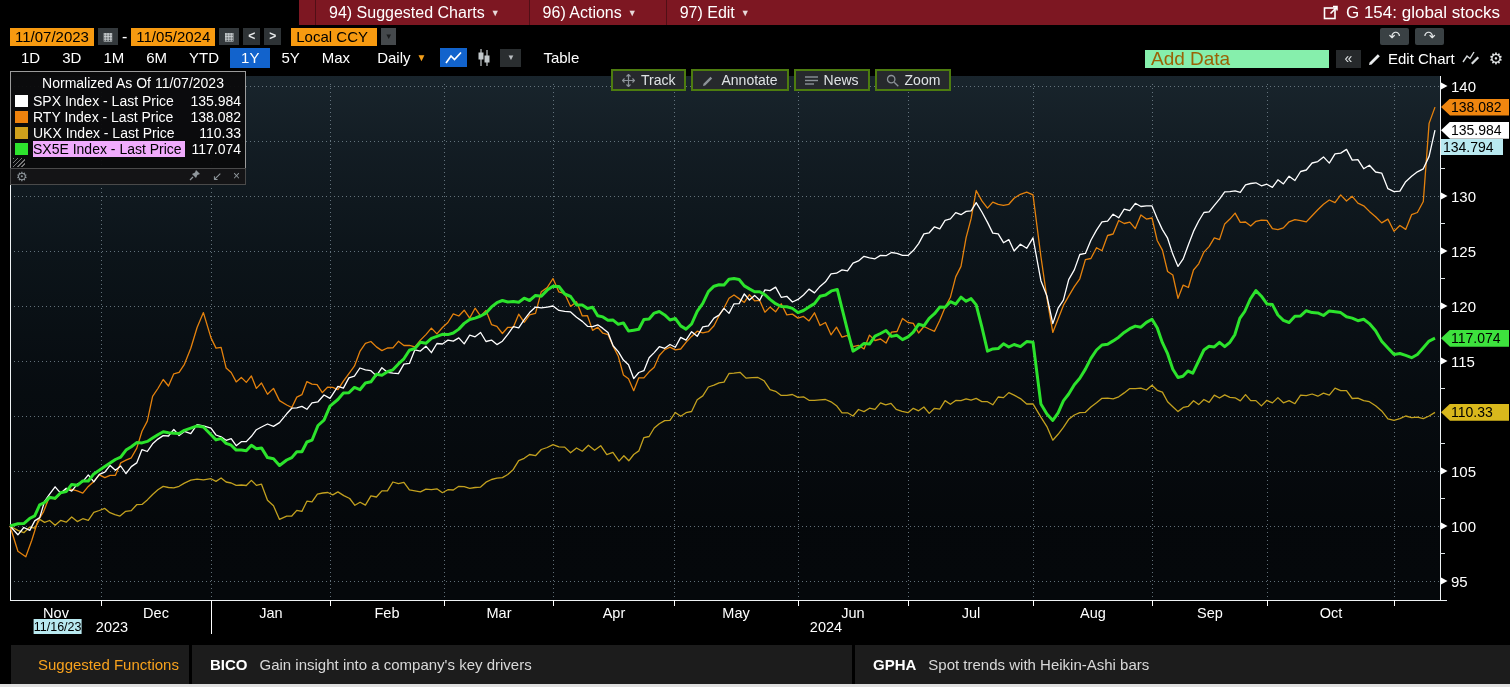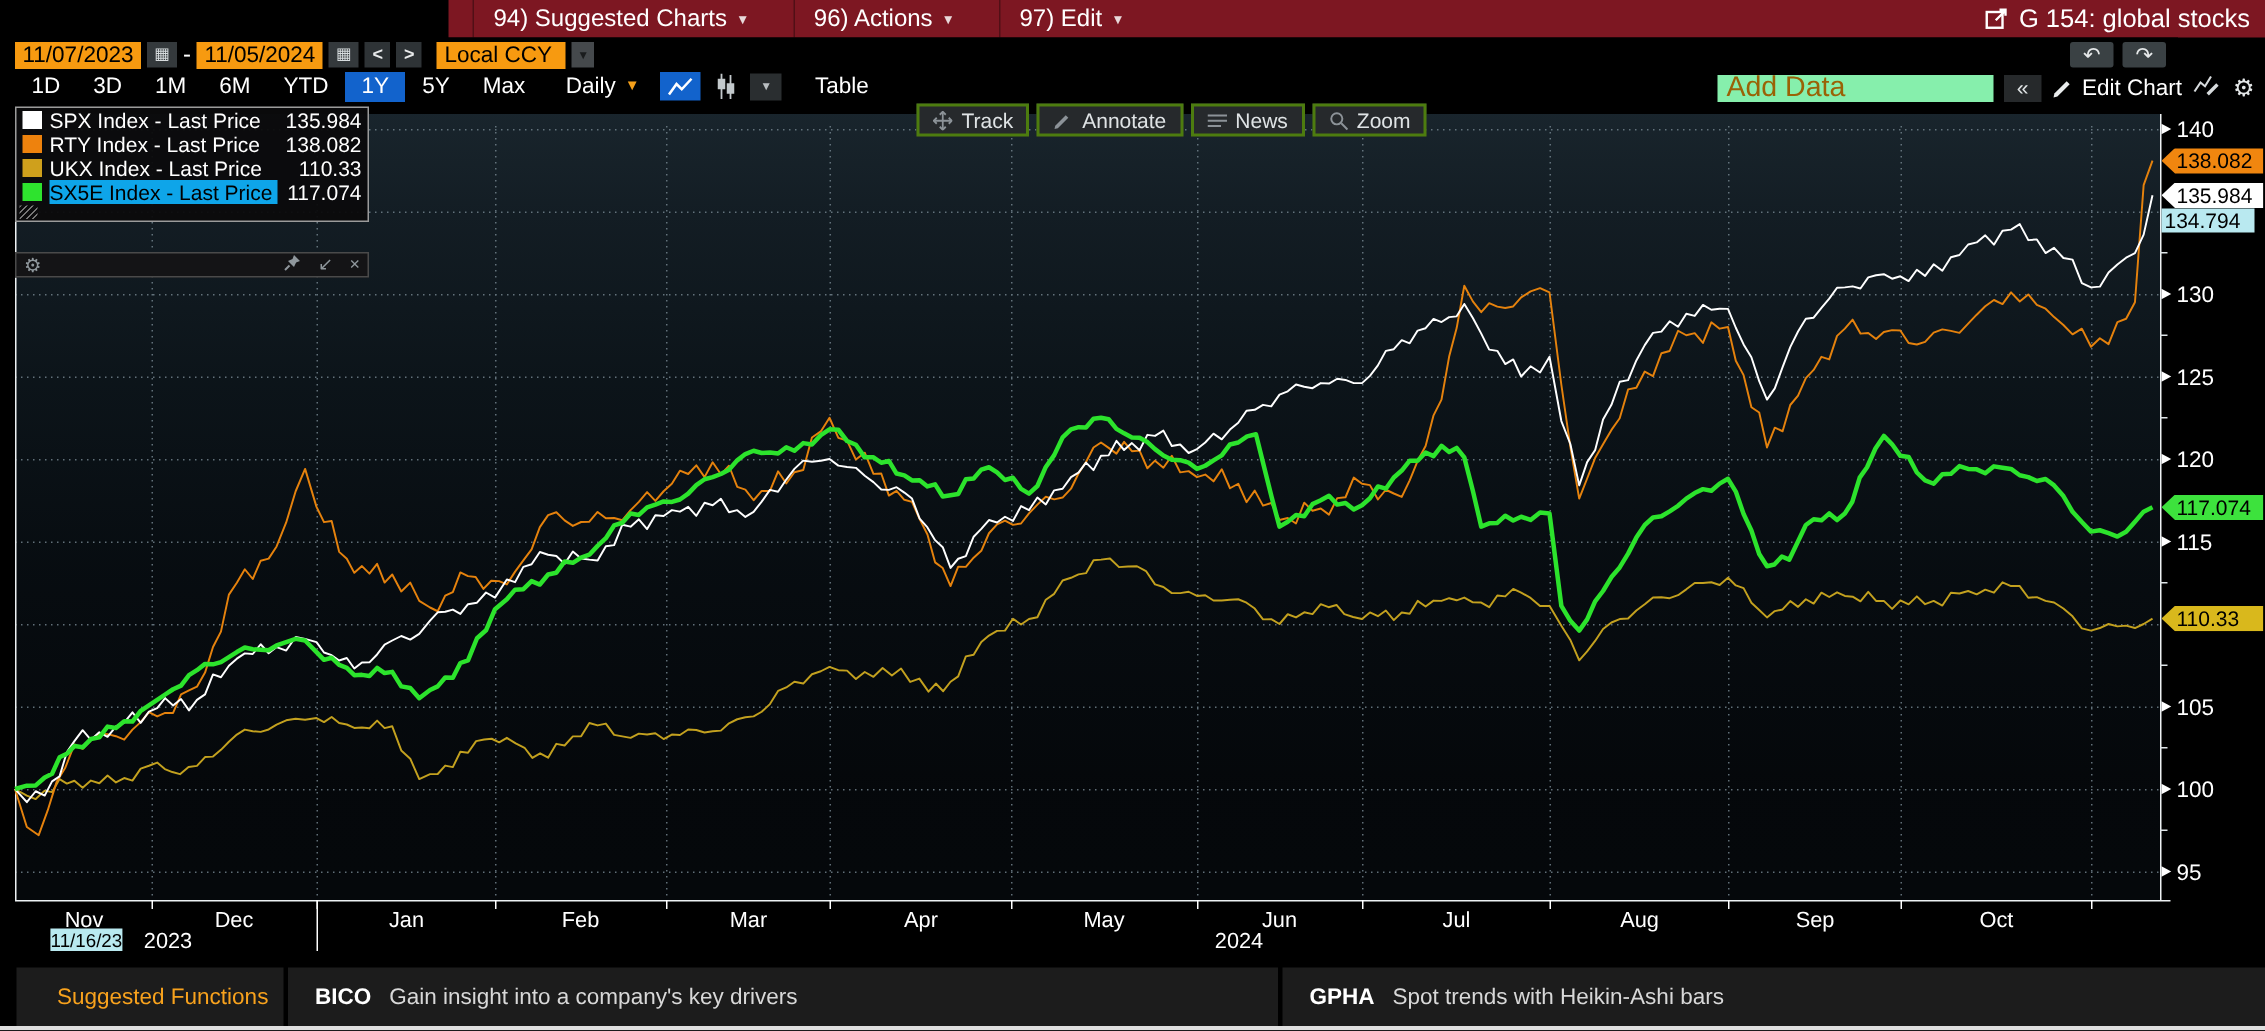--- a/index.html
+++ b/index.html
@@ -47,21 +47,21 @@
   #plot{position:absolute;left:0;top:0;}
   #track-toolbar{position:absolute;left:611px;top:1px;display:flex;gap:5px;}
   .tkbtn{display:flex;align-items:center;gap:6px;background:#26292c;border:2px solid #4d7c0f;color:#dfe3e5;
      font-size:14px;height:18px;padding:0 9px;}
   .tkbtn svg{opacity:.75;}
   
   #legend{position:absolute;left:10px;top:3px;width:236px;background:#0b0b0cf2;border:1px solid #9b9b9b;box-sizing:border-box;}
   #legend-title{color:#fff;font-size:14px;text-align:center;padding:3px 0 2px 10px;}
   .lg-row{display:flex;align-items:center;height:16px;padding:0 4px;font-size:14px;color:#fff;white-space:nowrap;}
   .lg-sw{width:13px;height:12px;margin-right:5px;flex:0 0 13px;}
-  .lg-label.hl{background:#0ea5e9;color:#000;padding-right:3px;}
+  .lg-label.hl{background:#f0abfc;color:#000;padding-right:3px;}
   .lg-val{margin-left:auto;}
   #legend-grip{height:9px;width:12px;margin:1px 0 1px 2px;
      background:repeating-linear-gradient(135deg,#777 0 1px,transparent 1px 3px);}
   #legend-strip{position:absolute;left:10px;top:100px;width:236px;height:17px;background:#141416;border:1px solid #4a4a4a;
      box-sizing:border-box;display:flex;align-items:center;padding:0 5px;color:#8f979c;}
   #legend-strip .sp{flex:1;}
   #legend-strip .sic{margin-left:11px;font-size:12px;line-height:15px;}
   #legend-gear{font-size:13px;}
   
   #y-badges{position:absolute;left:1441px;top:0;width:69px;}
@@ -288,20 +288,21 @@
         <div class="tkbtn">
           <svg width="13" height="13" stroke="#aeb6bc" fill="none" stroke-width="1.3">
             <circle cx="5.2" cy="5.2" r="3.7"></circle>
             <line x1="8.2" y1="8.2" x2="12.3" y2="12.3"></line>
           </svg>
           <span>Zoom</span>
         </div>
       </div>
 
     <div id="legend">
+      <div id="legend-title">Normalized As Of 11/07/2023</div>
       <div id="legend-rows">
           <div class="lg-row">
             <span class="lg-sw" style="background: rgb(255, 255, 255);"></span>
             <span class="lg-label">SPX Index - Last Price</span>
             <span class="lg-val">135.984</span>
           </div>
           <div class="lg-row">
             <span class="lg-sw" style="background: rgb(238, 130, 13);"></span>
             <span class="lg-label">RTY Index - Last Price</span>
             <span class="lg-val">138.082</span>

